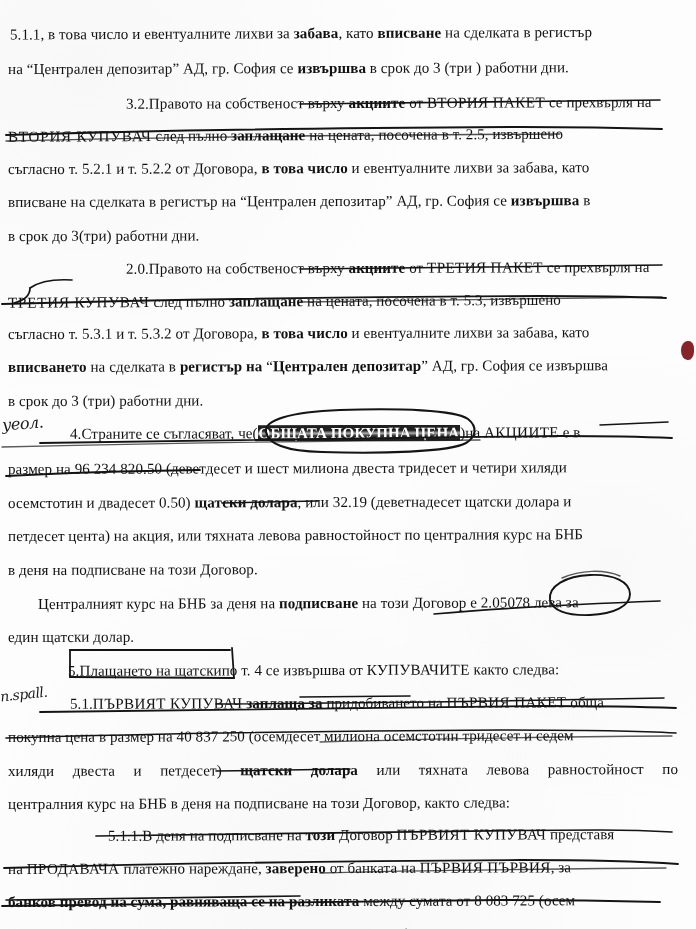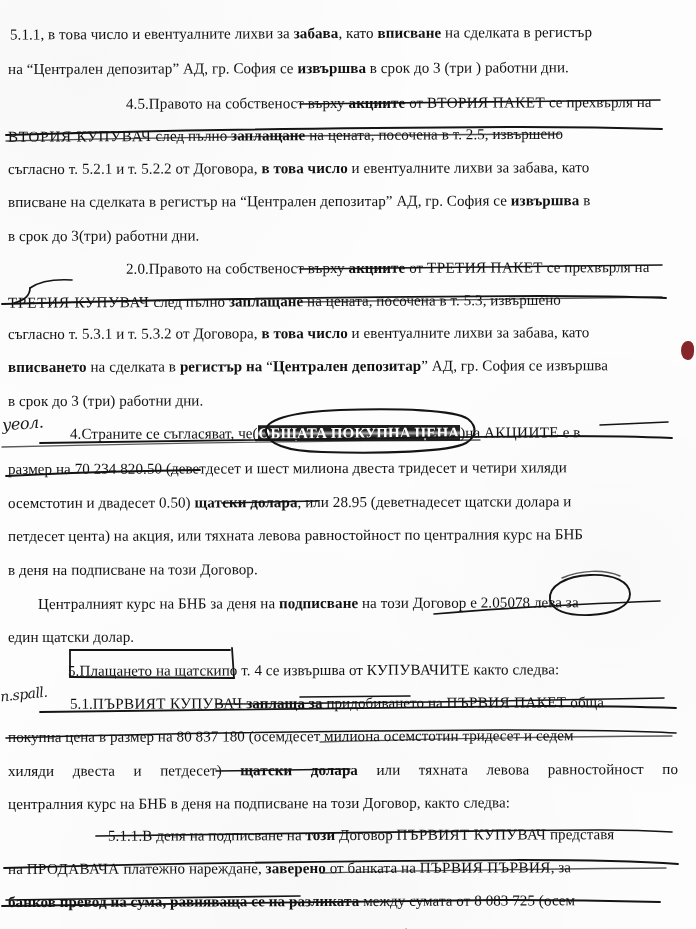--- a/index.html
+++ b/index.html
@@ -119,21 +119,21 @@
 
     <div class="line sk1" style="top:20px;left:10px;">
       <span>5.1.1</span><span>, в това число и евентуалните лихви за </span><span class="b">забава</span><span>, като </span><span class="b">вписване</span><span> на сделката в регистър</span>
     </div>
 
     <div class="line sk2" style="top:55px;left:8px;">
       на “Централен депозитар” АД, гр. София се <span class="b">извършва</span>  в срок до 3 (три ) работни дни.
     </div>
 
     <div class="line sk2" style="top:90px;left:8px;text-indent:118px;">
-      <span>4.5.</span>Правото на собственост върху <span class="b">акциите</span> от <span class="caps">ВТОРИЯ ПАКЕТ</span> се прехвърля на
+      <span>3.2.</span>Правото на собственост върху <span class="b">акциите</span> от <span class="caps">ВТОРИЯ ПАКЕТ</span> се прехвърля на
     </div>
 
     <div class="line sk3" style="top:122px;left:8px;width:655px;">
       <span class="caps sp">ВТОРИЯ КУПУВАЧ</span> след пълно <span class="b">заплащане</span> на цената, посочена в т. <span>2.5</span>, извършено
     </div>
 
     <div class="line sk2" style="top:155px;left:8px;">
       съгласно т. <span>5.2.1</span> и т. <span>5.2.2</span> от Договора, <span class="b">в това число</span> и евентуалните лихви за забава, като
     </div>
 
@@ -163,25 +163,25 @@
 
     <div class="line sk2" style="top:387px;left:8px;">
       в срок до 3 (три) работни дни.
     </div>
 
     <div class="line sk2" style="top:420px;left:8px;text-indent:62px;">
       <span>4.</span>Страните се съгласяват, че(<span class="blackout">ОБЩАТА ПОКУПНА ЦЕНА</span>)на <span class="caps">АКЦИИТЕ</span> е в
     </div>
 
     <div class="line sk2" style="top:455px;left:8px;">
-      размер на <span>70 234 820.50</span> (деветдесет и шест милиона двеста тридесет и четири хиляди
+      размер на <span>96 234 820.50</span> (деветдесет и шест милиона двеста тридесет и четири хиляди
     </div>
 
     <div class="line sk2" style="top:489px;left:8px;">
-      осемстотин и двадесет 0.50) <span class="b">щатски долара</span>, или <span>28.95</span> (деветнадесет щатски долара и
+      осемстотин и двадесет 0.50) <span class="b">щатски долара</span>, или <span>32.19</span> (деветнадесет щатски долара и
     </div>
 
     <div class="line sk2" style="top:522px;left:8px;">
       петдесет цента) на акция, или тяхната левова равностойност по централния курс на БНБ
     </div>
 
     <div class="line sk2" style="top:556px;left:8px;">
       в деня на подписване на този Договор.
     </div>
 
@@ -195,21 +195,21 @@
 
     <div class="line sk2" style="top:657px;left:8px;text-indent:60px;">
       <span>5.</span><span>Плащането на щатски</span>по т. 4 се извършва от <span class="caps">КУПУВАЧИТЕ</span> както следва:
     </div>
 
     <div class="line sk2" style="top:690px;left:8px;text-indent:62px;">
       <span>5.1.</span><span class="caps">ПЪРВИЯТ КУПУВАЧ</span> <span class="b">заплаща за</span> придобиването на <span class="caps">ПЪРВИЯ ПАКЕТ</span> обща
     </div>
 
     <div class="line sk2" style="top:723px;left:8px;">
-      покупна цена в размер на <span>80 837 180</span> (осемдесет милиона осемстотин тридесет и седем
+      покупна цена в размер на <span>40 837 250</span> (осемдесет милиона осемстотин тридесет и седем
     </div>
 
     <div class="line sk2 just" style="top:757px;left:8px;width:670px;text-indent:0;">
       хиляди двеста и петдесет) <span class="b">щатски долара</span> или тяхната левова равностойност по
     </div>
 
     <div class="line sk2" style="top:790px;left:8px;">
       централния курс на БНБ в деня на подписване на този Договор, както следва:
     </div>
 

